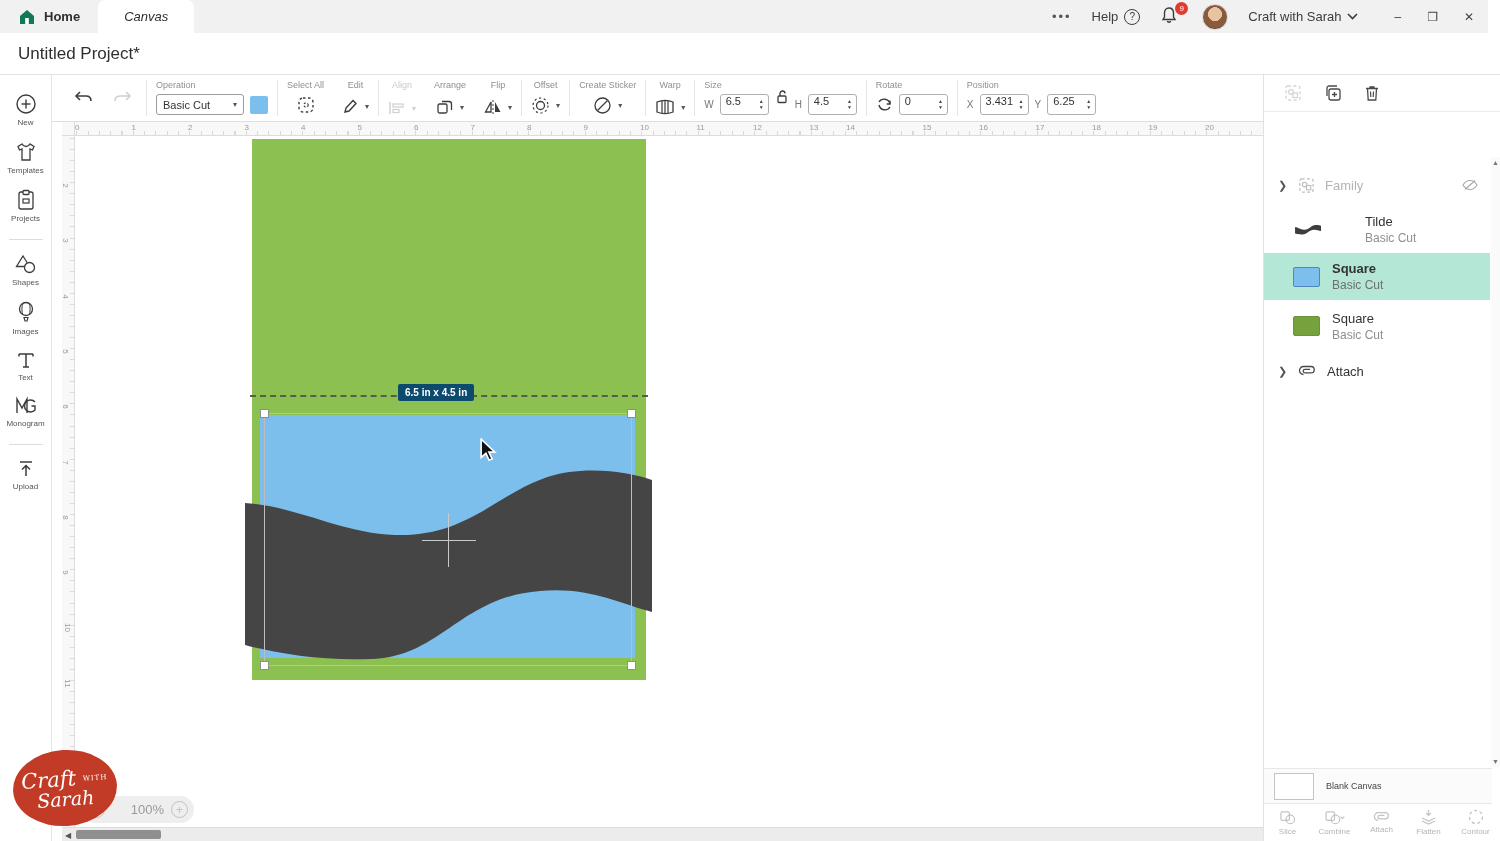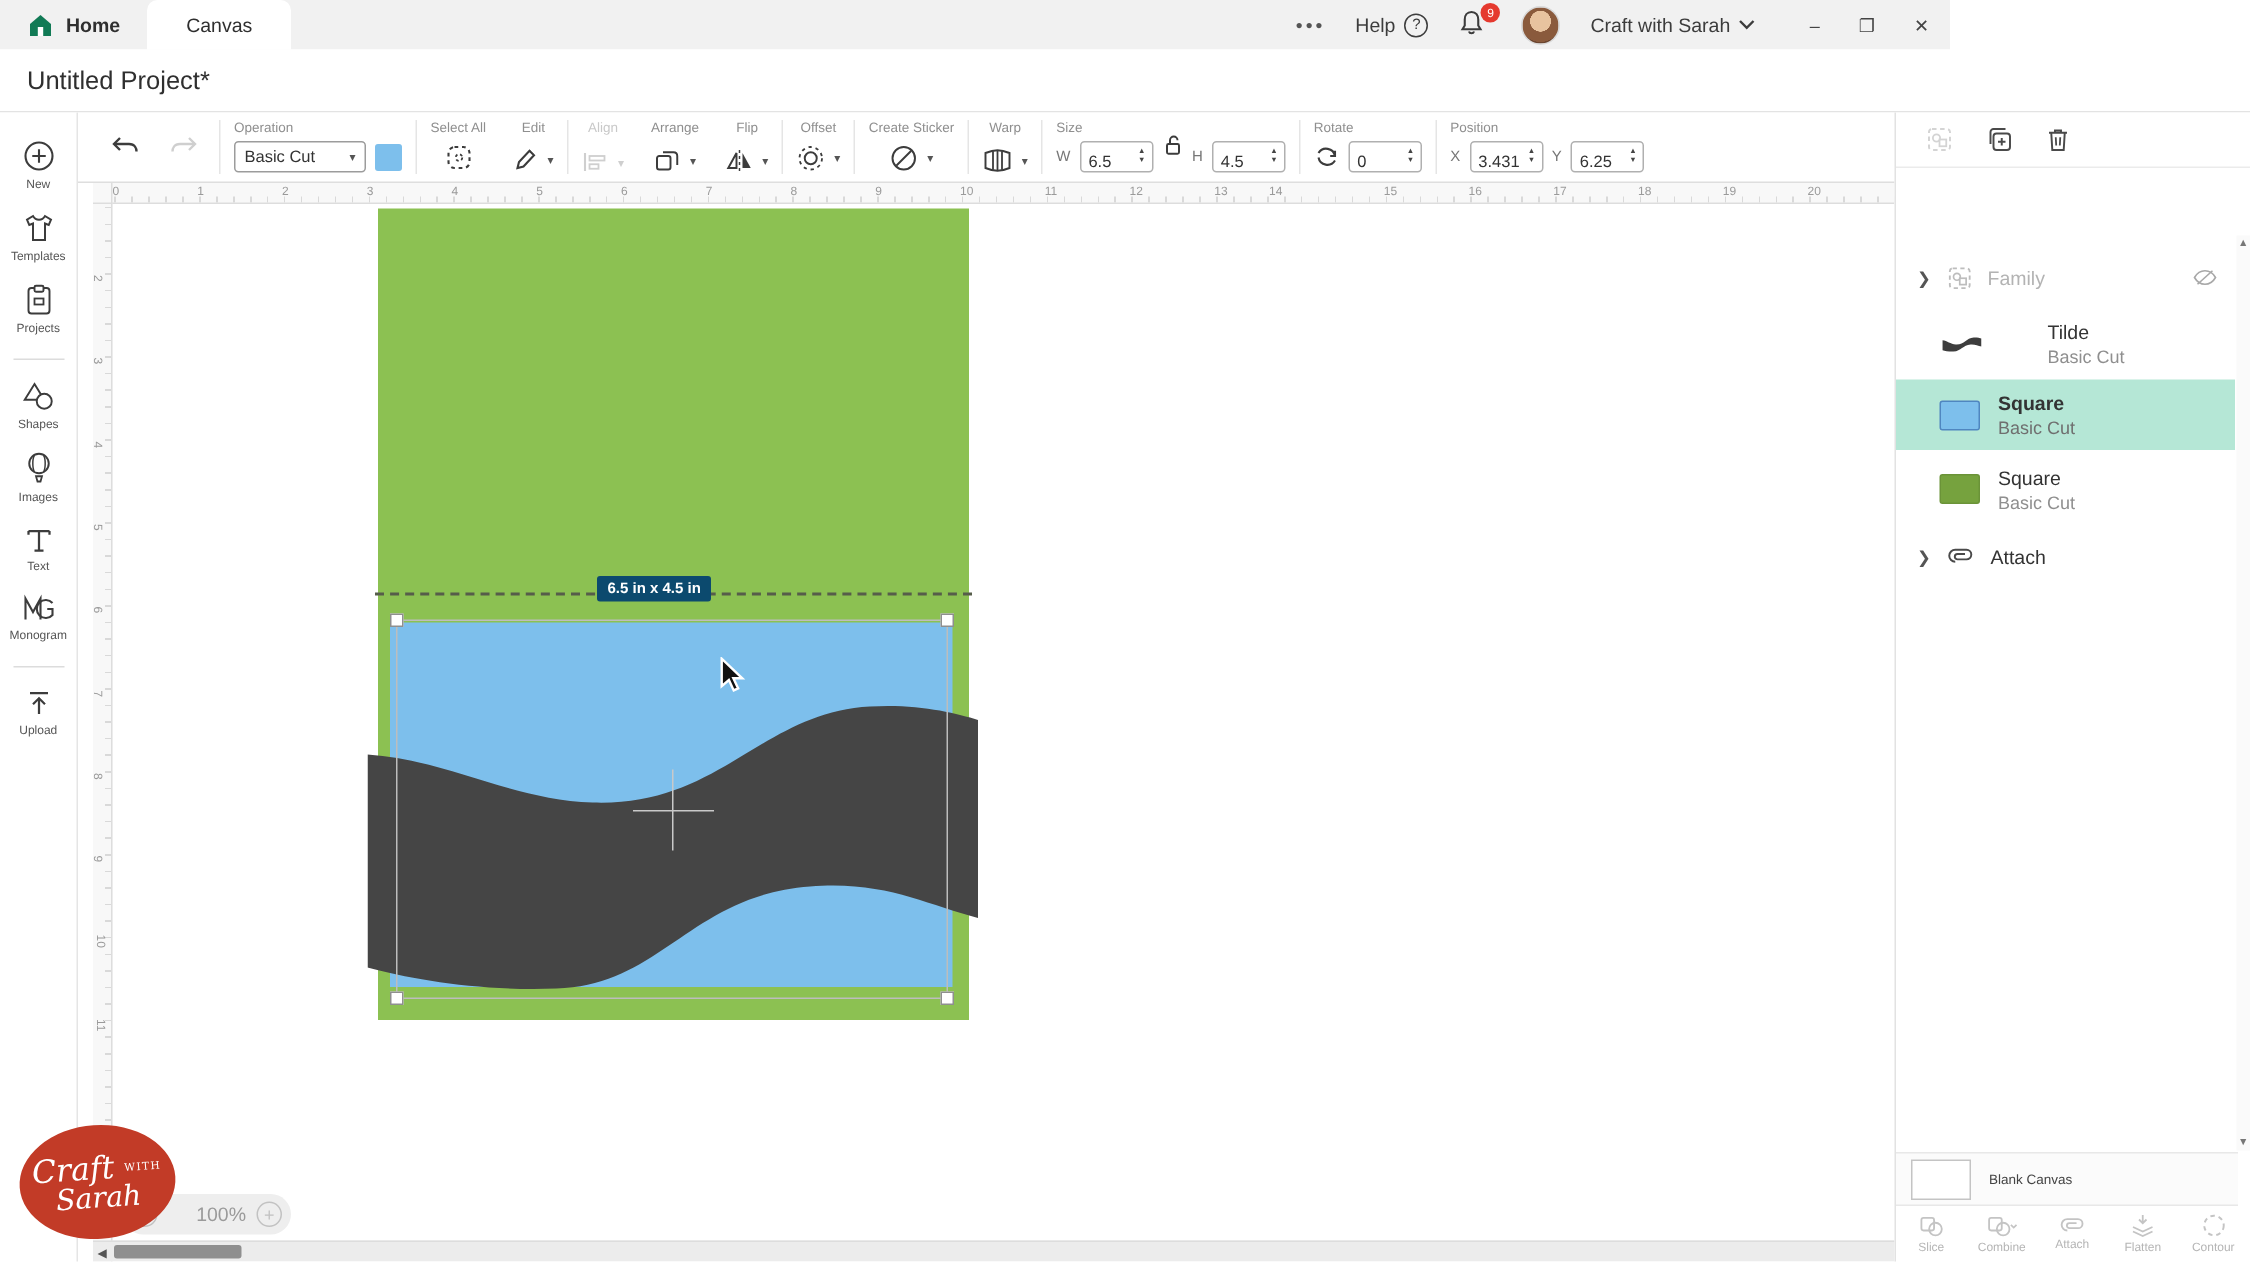--- a/index.html
+++ b/index.html
@@ -1,21 +1,21 @@
 <!DOCTYPE html>
 <html><head>
 <meta charset="utf-8">
 <style>
   * { margin:0; padding:0; box-sizing:border-box; }
   html,body { width:1500px; height:841px; overflow:hidden; font-family:"Liberation Sans", sans-serif; background:#fff; color:#3c3c3c; }
 
   
-  .topbar { position:absolute; left:0; top:0; width:1300px; height:33px; background:#f1f1f1; display:flex; align-items:center; }
+  .topbar { position:absolute; left:0; top:0; width:1488px; height:33px; background:#f1f1f1; display:flex; align-items:center; }
   .tab-home { display:flex; align-items:center; gap:8px; padding:0 18px; height:33px; font-size:13px; font-weight:bold; color:#2f2f2f; }
-  .tab-canvas { height:33px; padding:0 26px; background:#fff; border-radius:7px 7px 0 0; display:flex; align-items:center; font-size:13px; color:#2f2f2f; }
+  .tab-canvas { height:33px; padding:0 26px; background:#fff; border-radius:7px 7px 0 0; display:flex; align-items:center; font-size:13px; color:#2f2f2f;font-style:italic; }
   .topbar-right { margin-left:auto; display:flex; align-items:center; gap:20px; padding-right:14px; }
   .more-dots { font-size:13px; color:#555; letter-spacing:2px; }
   .help-wrap { display:flex; align-items:center; gap:6px; font-size:13px; color:#3c3c3c; }
   .qcircle { width:16px; height:16px; border:1.4px solid #3c3c3c; border-radius:50%; font-size:10px; display:flex; align-items:center; justify-content:center; }
   .bell-wrap { position:relative; width:22px; height:22px; }
   .badge { position:absolute; top:-4px; right:-6px; min-width:13px; height:13px; background:#e5392e; color:#fff; border-radius:7px; font-size:8px; display:flex; align-items:center; justify-content:center; padding:0 2px; }
   .avatar { width:26px; height:26px; border-radius:50%; background:radial-gradient(circle at 50% 38%, #e8c39f 0 36%, #8a5a3c 37% 72%, #6c4630 73% 100%); border:1px solid #d9d9d9; }
   .account { display:flex; align-items:center; gap:6px; font-size:13px; color:#3c3c3c; }
   .winbtns { display:flex; align-items:center; gap:26px; margin-left:16px; color:#444; font-size:12px; }
 
@@ -31,21 +31,21 @@
   .tgroup { display:flex; flex-direction:column; align-items:center; justify-content:space-between; padding:5px 9px 6px; }
   .tlabel { font-size:9px; color:#8f8f8f; white-space:nowrap; }
   .tlabel.disabled { color:#c9c9c9; }
   .trow { display:flex; align-items:center; gap:6px; }
   .tdiv { width:1px; background:#e5e5e5; margin:5px 0; }
   .caret { font-size:8px; color:#555; }
   .caret.disabled { color:#cfcfcf; }
   .undoredo { flex-direction:row; align-items:center; gap:18px; padding:0 14px; display:flex; }
   .op-select { width:88px; height:21px; border:1px solid #9c9c9c; border-radius:3px; font-size:11px; color:#333; display:flex; align-items:center; justify-content:space-between; padding:0 6px; }
   .swatch { width:18px; height:18px; background:#7dbfec; border-radius:2px; }
-  .stepper { display:flex; align-items:flex-end; border:1px solid #b0b0b0; border-radius:3px; height:21px; background:#fff; }
+  .stepper { display:flex; align-items:flex-start; border:1px solid #b0b0b0; border-radius:3px; height:21px; background:#fff; }
   .stepper .val { width:34px; font-size:11px; color:#333; padding-left:5px; }
   .stepper .arrows { display:flex; flex-direction:column; align-items:center; justify-content:center; width:13px; height:100%; font-size:5px; color:#444; line-height:5px; gap:1px; }
   .axis-letter { font-size:10px; color:#777; }
   .lockwrap { margin-top:-16px; }
 
   
   .sidebar { position:absolute; left:0; top:75px; width:52px; height:766px; background:#fff; border-right:1px solid #e5e5e5; display:flex; flex-direction:column; align-items:center; padding-top:18px; }
   .side-item { width:52px; display:flex; flex-direction:column; align-items:center; gap:3px; margin-bottom:14px; }
   .side-item .lbl { font-size:8px; color:#555; }
   .side-div { width:34px; height:1px; background:#dcdcdc; margin:2px 0 14px; }

